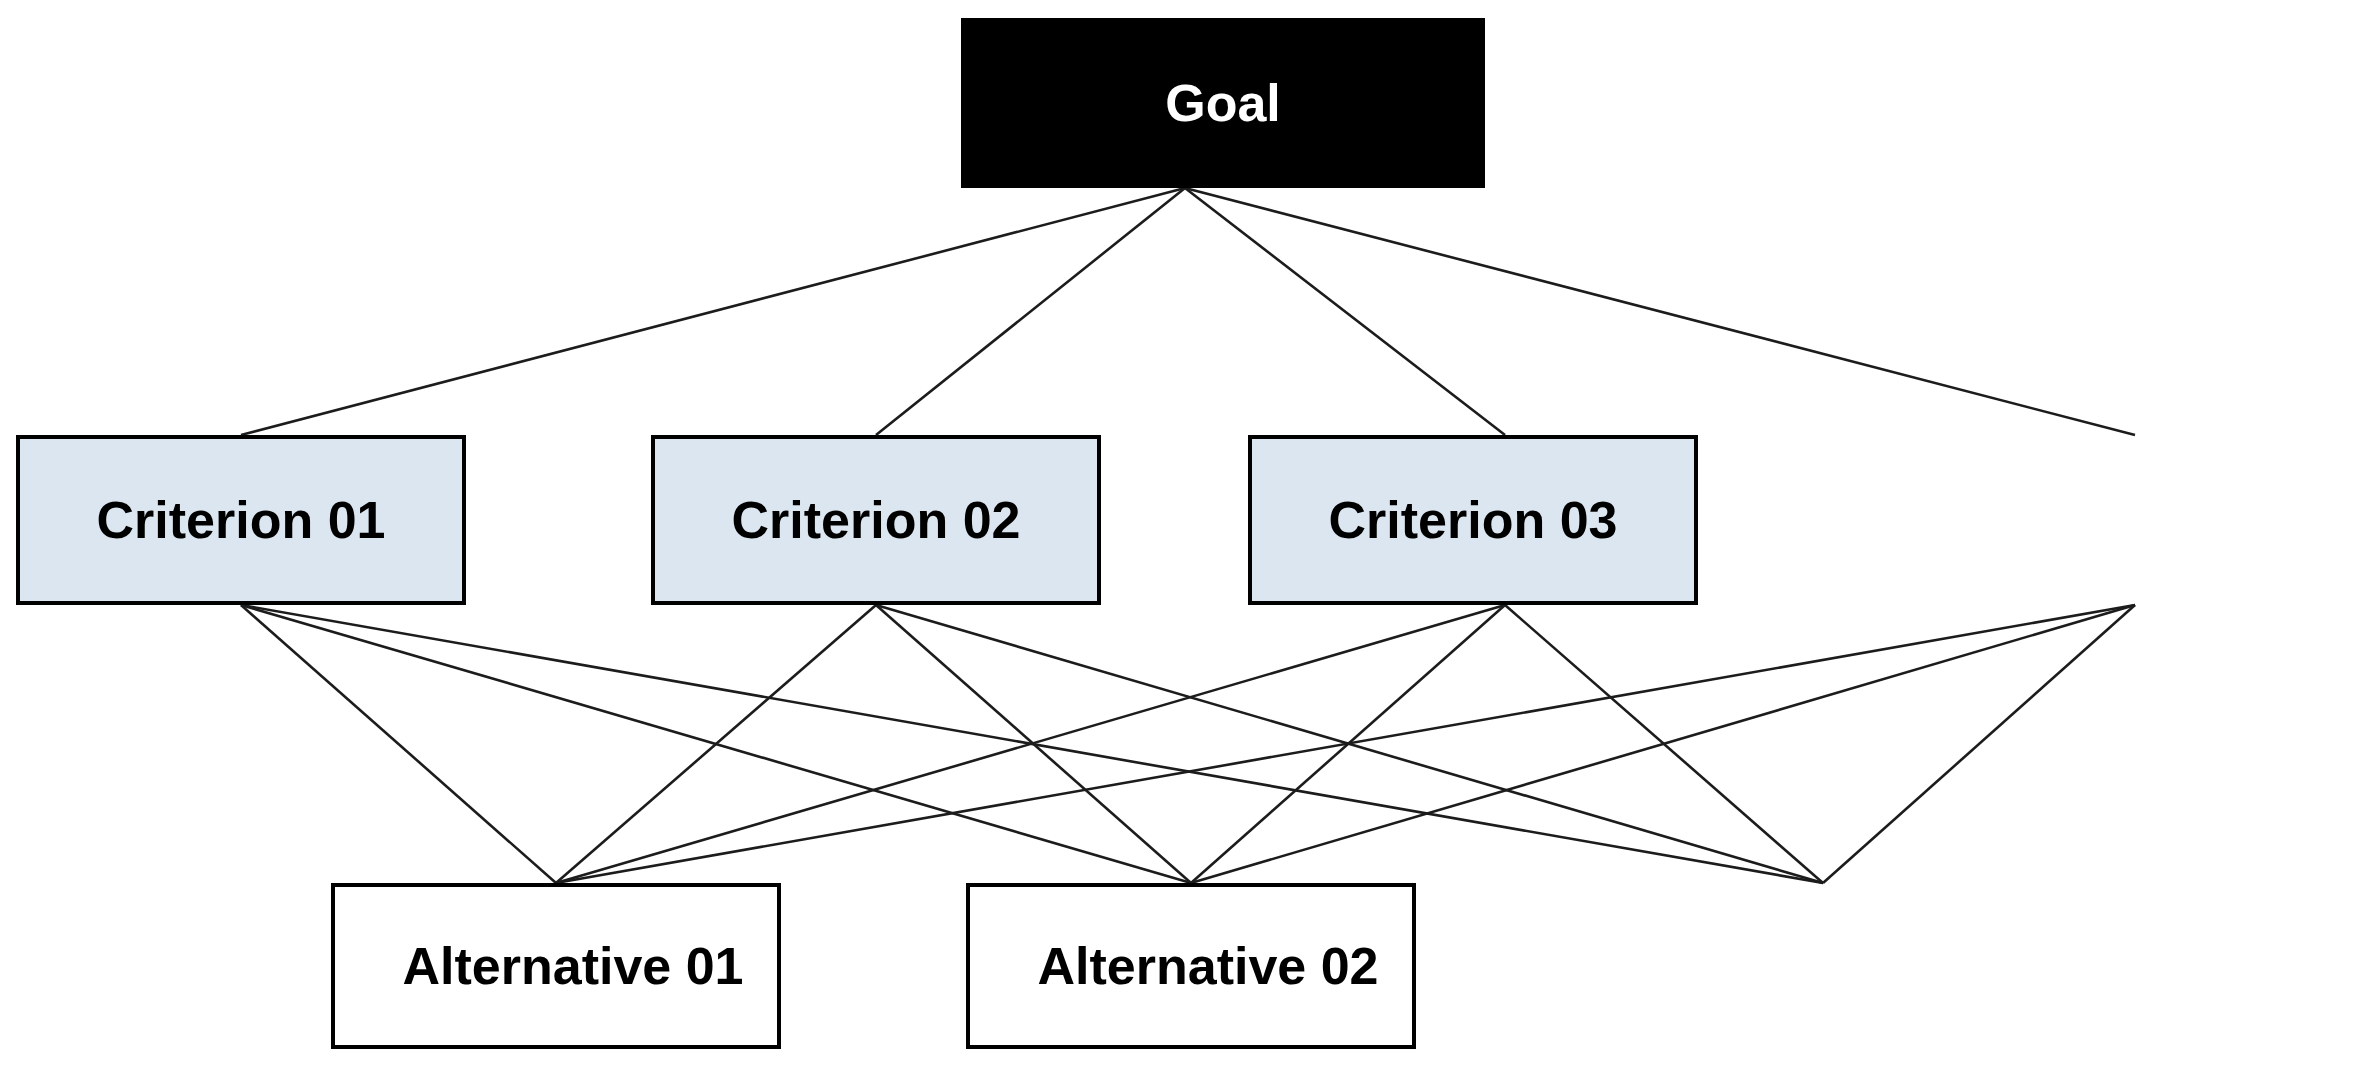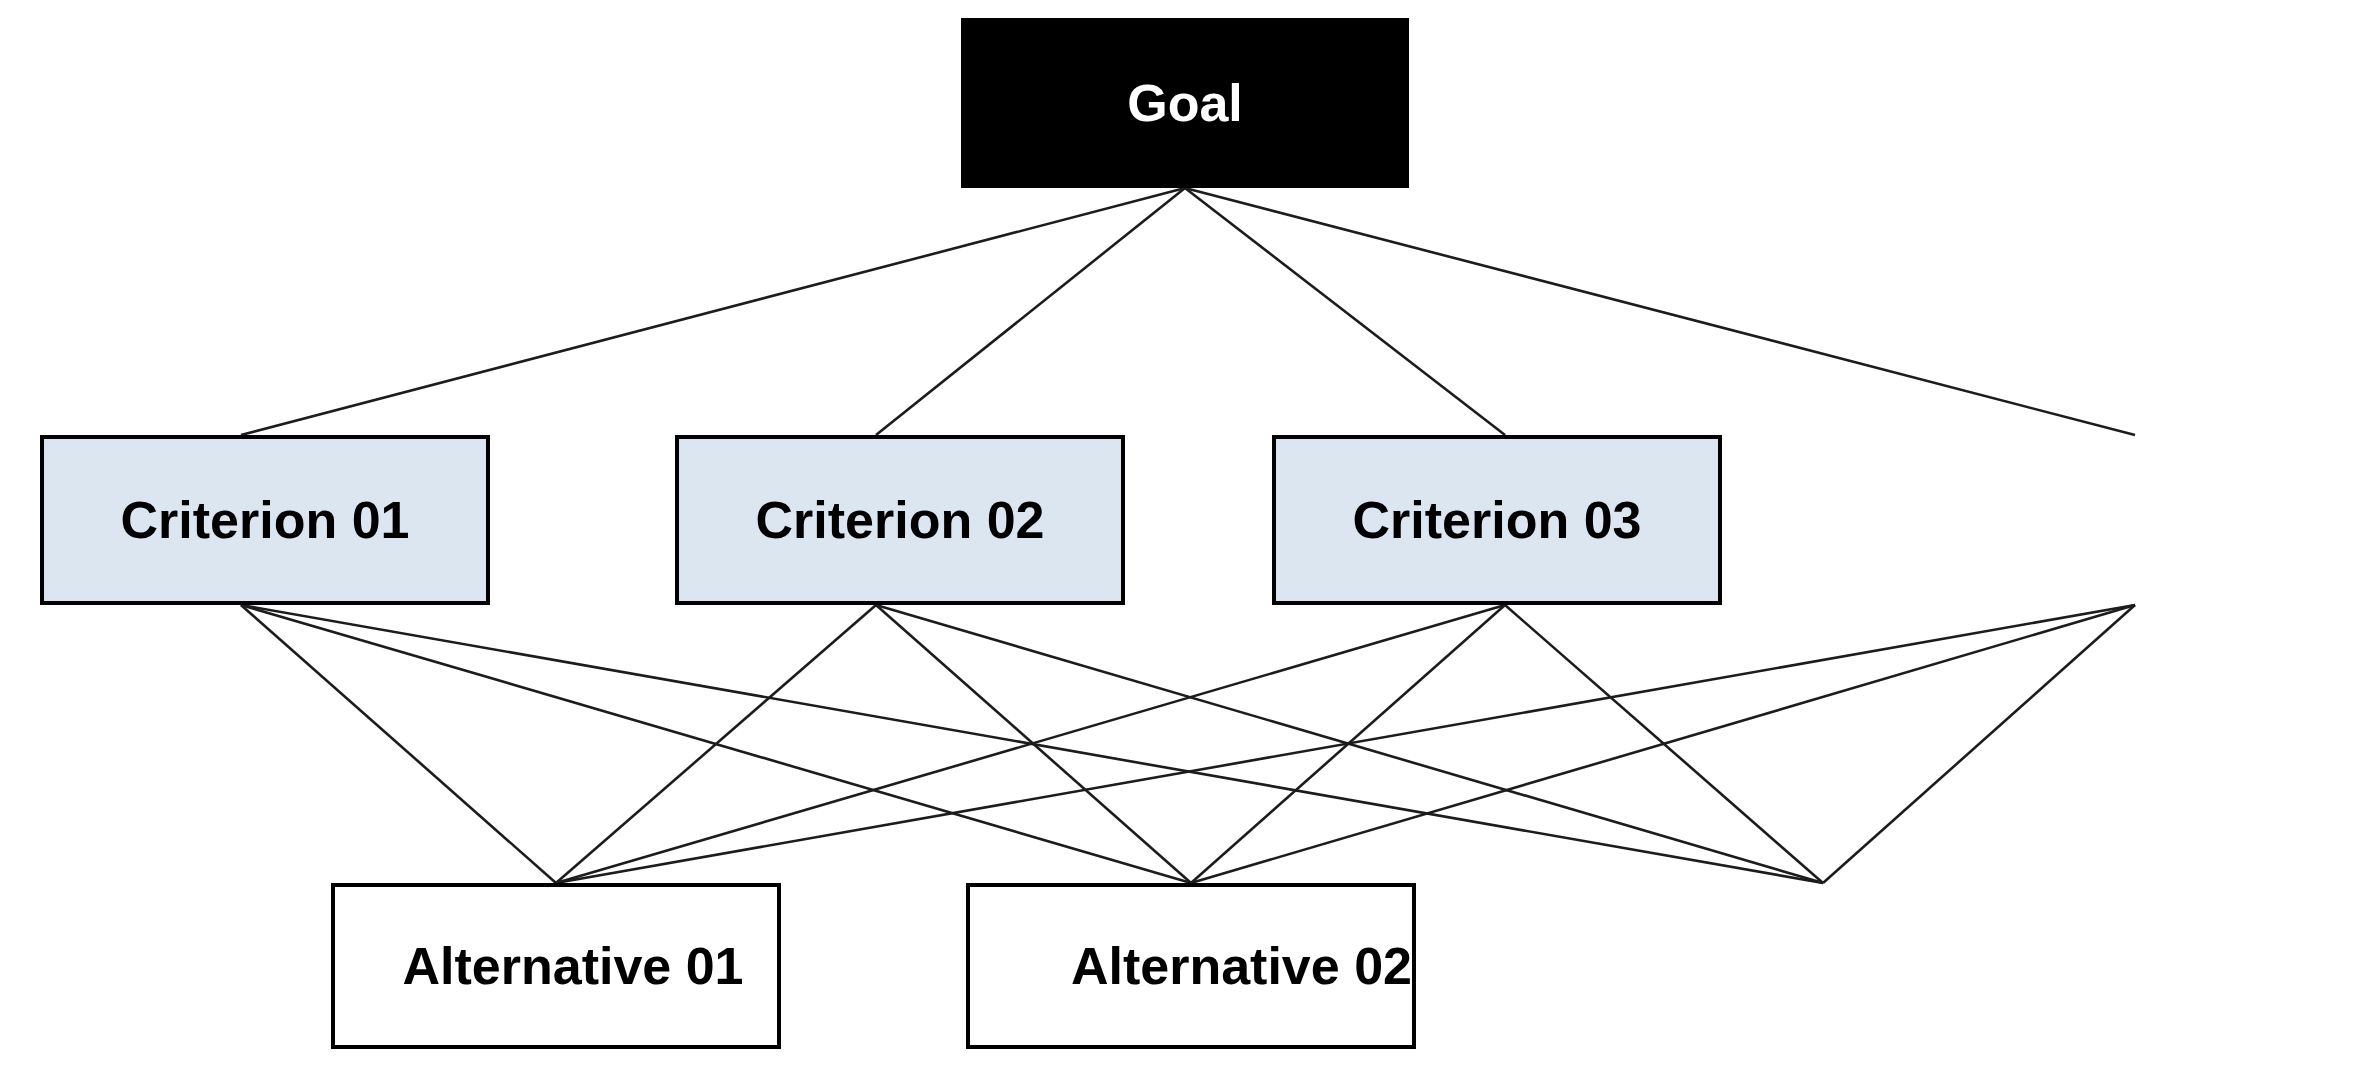--- a/index.html
+++ b/index.html
@@ -41,40 +41,39 @@
     align-items: center;
     justify-content: center;
     border: 4px solid var(--border);
     font-weight: 700;
     font-size: 52px;
     color: #000000;
     text-align: center;
     line-height: 1;
   }
   .node-goal {
-    left: 961px; top: 18px; width: 448px; height: 170px;
+    left: 961px; top: 18px; width: 524px; height: 170px;
     background: var(--goal-fill);
     color: var(--goal-text);
   }
   .node-criterion {
     top: 435px; width: 450px; height: 170px;
     background: var(--criterion-fill);
-    margin-left: 24px;
   }
   [data-node-id="c1"] { left: 16px; }
   [data-node-id="c2"] { left: 651px; align-items: center; }
   [data-node-id="c3"] { left: 1248px; align-items: center; }
   [data-node-id="c4"] { left: 1910px; }
   .node-alternative {
     top: 883px; width: 450px; height: 166px;
     background: var(--alternative-fill);
     padding-left: 34px;
   }
   [data-node-id="a1"] { left: 331px; }
-  [data-node-id="a2"] { left: 966px; justify-content: flex-end; }
+  [data-node-id="a2"] { left: 966px; }
   [data-node-id="a3"] { left: 1598px; }
   .node-label { display: inline-block; }
 </style>
 </head>
 <body>
 
 <div class="canvas">
 
   <svg class="edges-layer" width="2379" height="1069" viewBox="0 0 2379 1069">
       <line x1="1185" y1="188" x2="241" y2="435"></line>

